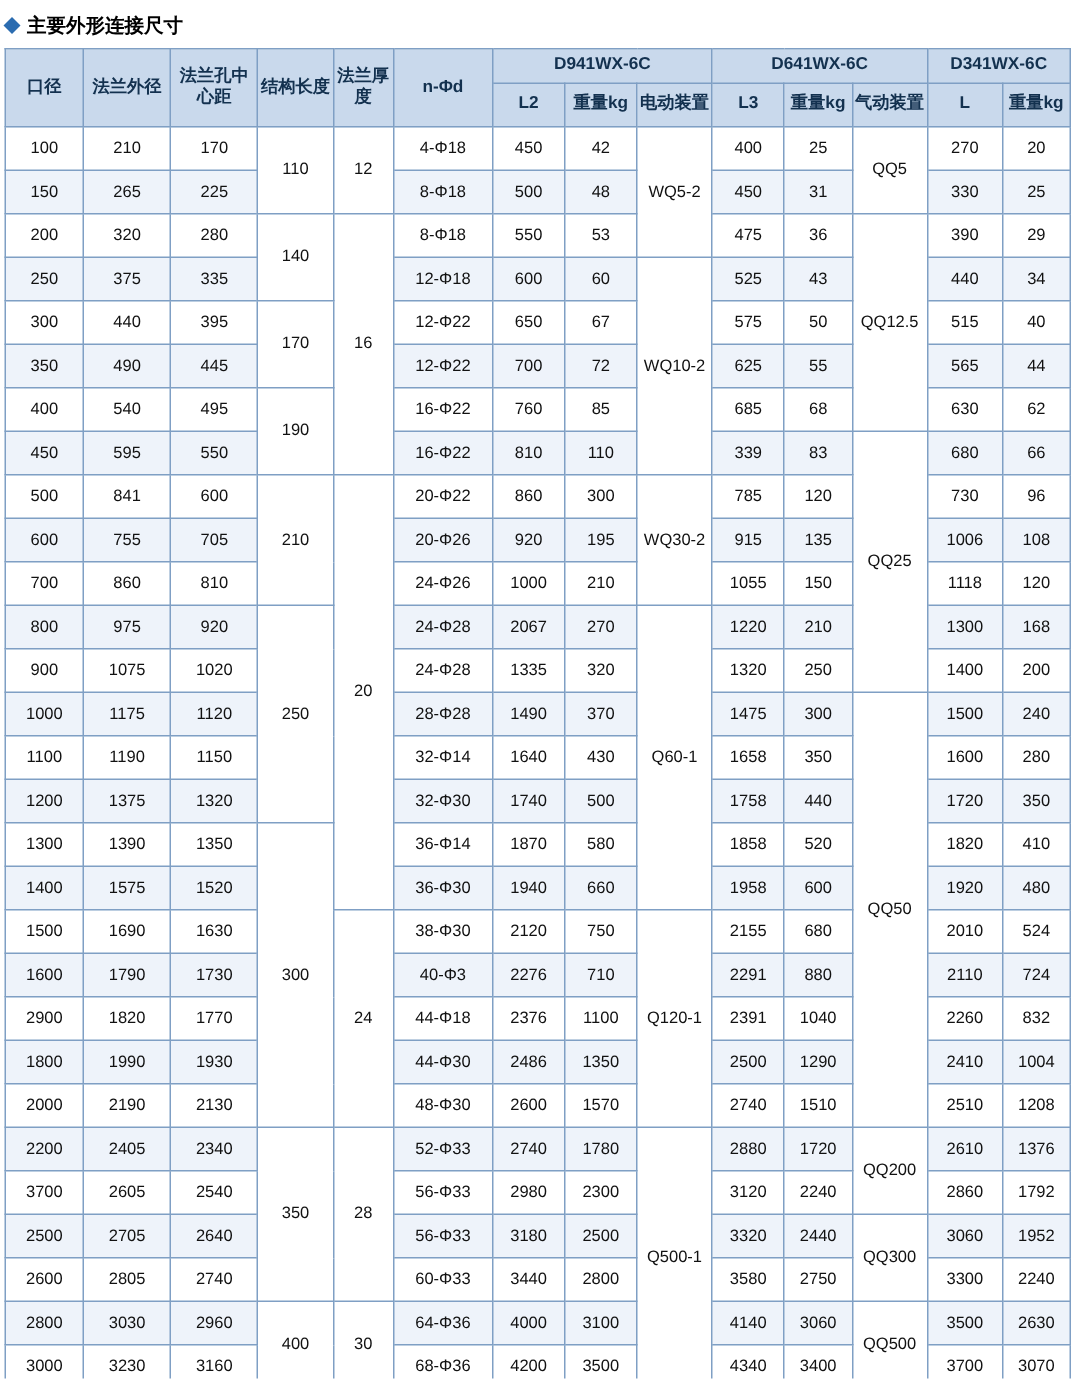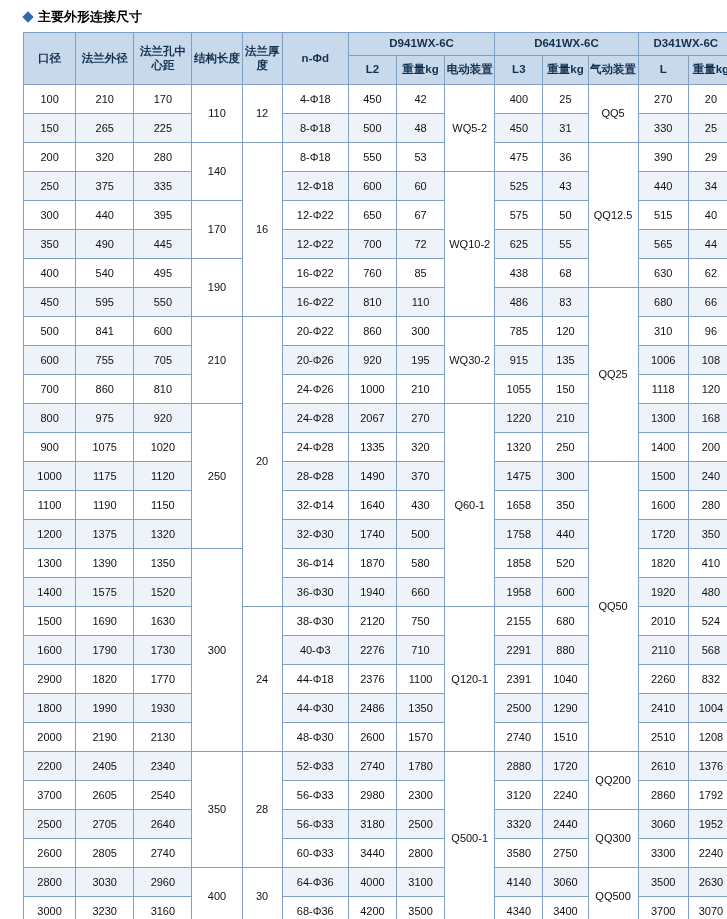--- a/index.html
+++ b/index.html
@@ -12,21 +12,21 @@
     height: 919px;
     font-family: "Liberation Sans", sans-serif;
     color: #1a1a1a;
     position: relative;
     overflow: hidden;
   }
   .page {
     width: 680px;
     height: 919px;
     box-sizing: border-box;
-    padding: 6px 8px 0 20px;
+    padding: 6px 8px 0 0;
     position: relative;
   }
   .section-title {
     display: flex;
     align-items: center;
     gap: 6px;
     font-size: 13px;
     font-weight: bold;
     color: #000;
     margin: 2px 0 6px 4px;
@@ -209,51 +209,51 @@
           <td>44</td>
         </tr>
         <tr>
           <td>400</td>
           <td>540</td>
           <td>495</td>
           <td class="span" rowspan="2">190</td>
           <td>16-Φ22</td>
           <td>760</td>
           <td>85</td>
-          <td>438</td>
+          <td>685</td>
           <td>68</td>
           <td>630</td>
           <td>62</td>
         </tr>
         <tr class="alt">
           <td>450</td>
           <td>595</td>
           <td>550</td>
           <td>16-Φ22</td>
           <td>810</td>
           <td>110</td>
-          <td>486</td>
+          <td>339</td>
           <td>83</td>
           <td class="span" rowspan="6">QQ25</td>
           <td>680</td>
           <td>66</td>
         </tr>
         <tr>
           <td>500</td>
           <td>841</td>
           <td>600</td>
           <td class="span" rowspan="3">210</td>
           <td class="span" rowspan="10">20</td>
           <td>20-Φ22</td>
           <td>860</td>
           <td>300</td>
           <td class="span" rowspan="3">WQ30-2</td>
           <td>785</td>
           <td>120</td>
-          <td>310</td>
+          <td>730</td>
           <td>96</td>
         </tr>
         <tr class="alt">
           <td>600</td>
           <td>755</td>
           <td>705</td>
           <td>20-Φ26</td>
           <td>920</td>
           <td>195</td>
           <td>915</td>
@@ -378,21 +378,21 @@
         <tr class="alt">
           <td>1600</td>
           <td>1790</td>
           <td>1730</td>
           <td>40-Φ3</td>
           <td>2276</td>
           <td>710</td>
           <td>2291</td>
           <td>880</td>
           <td>2110</td>
-          <td>568</td>
+          <td>724</td>
         </tr>
         <tr>
           <td>2900</td>
           <td>1820</td>
           <td>1770</td>
           <td>44-Φ18</td>
           <td>2376</td>
           <td>1100</td>
           <td>2391</td>
           <td>1040</td>

